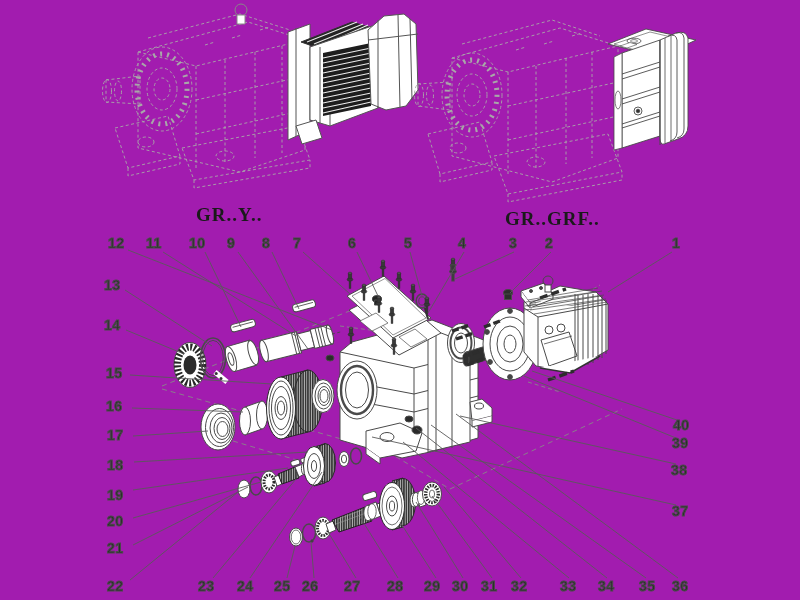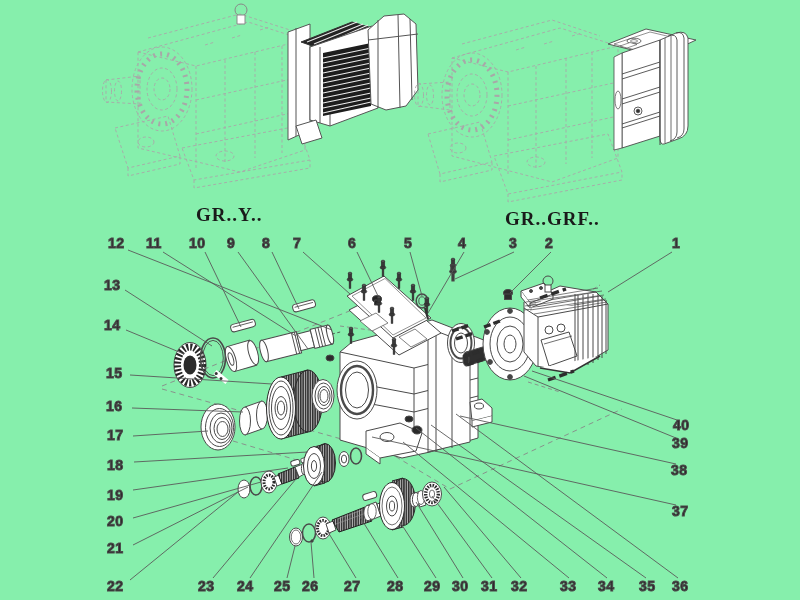--- a/index.html
+++ b/index.html
@@ -1,16 +1,16 @@
 <!DOCTYPE html>
 <html><head>
 <meta charset="utf-8">
 <style>
 html,body{margin:0;padding:0;background:#fff;}
-#page{position:relative;width:800px;height:600px;background:#86efac;overflow:hidden;}
+#page{position:relative;width:800px;height:600px;background:#a21caf;overflow:hidden;}
 svg{position:absolute;top:0;left:0;}
 .lbl{font-family:"Liberation Sans",sans-serif;font-size:14px;font-weight:bold;fill:#2a2a2a;letter-spacing:0.5px;}
 .hdr{font-family:"Liberation Serif",serif;font-size:19px;font-weight:bold;fill:#1a1a1a;letter-spacing:1px;}
 </style>
 </head>
 <body>
 <div id="page">
 <svg width="800" height="600" viewBox="0 0 800 600">
 <defs>
 <pattern id="fins" width="3" height="6" patternUnits="userSpaceOnUse">

